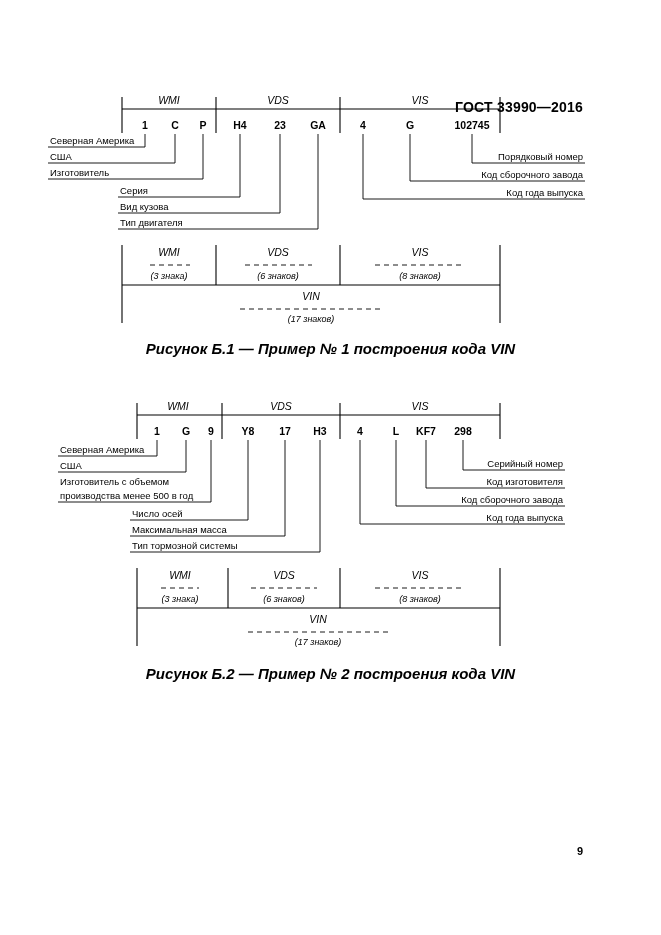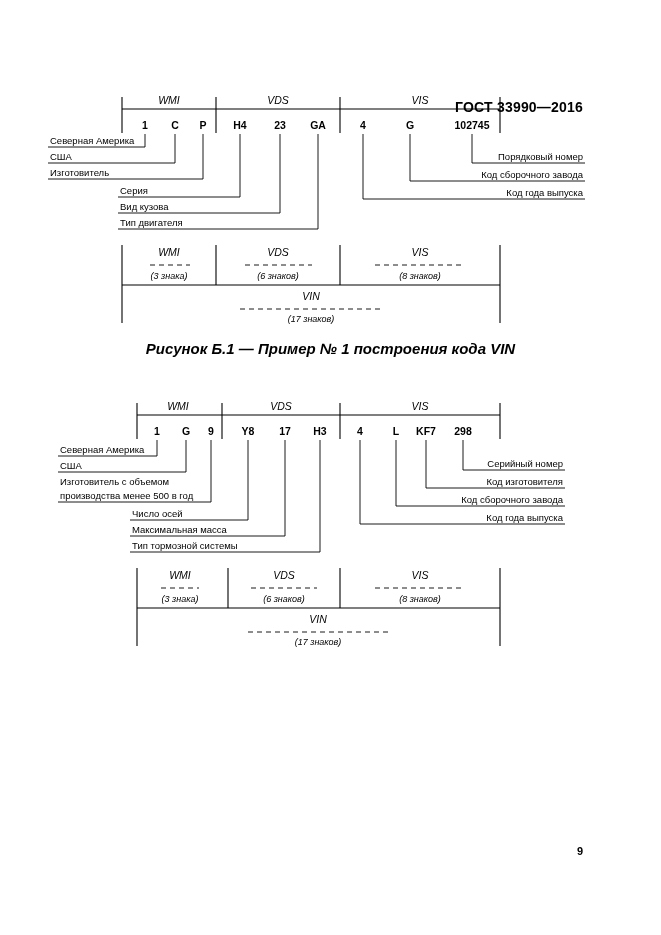--- a/index.html
+++ b/index.html
@@ -260,16 +260,17 @@
       <text class="count-note" x="180" y="204">(3 знака)</text>
       <text class="count-note" x="284" y="204">(6 знаков)</text>
       <text class="count-note" x="420" y="204">(8 знаков)</text>
 
       <text class="vin-title" x="318" y="225">VIN</text>
       <line class="dash" x1="248" y1="234" x2="388" y2="234"></line>
       <text class="count-note" x="318" y="247">(17 знаков)</text>
     </svg>
   </div>
 
+  <div class="caption" id="caption-2">Рисунок Б.2 — Пример № 2 построения кода VIN</div>
 
   <div class="page-number">9</div>
 
 </div>
 
 </body></html>

